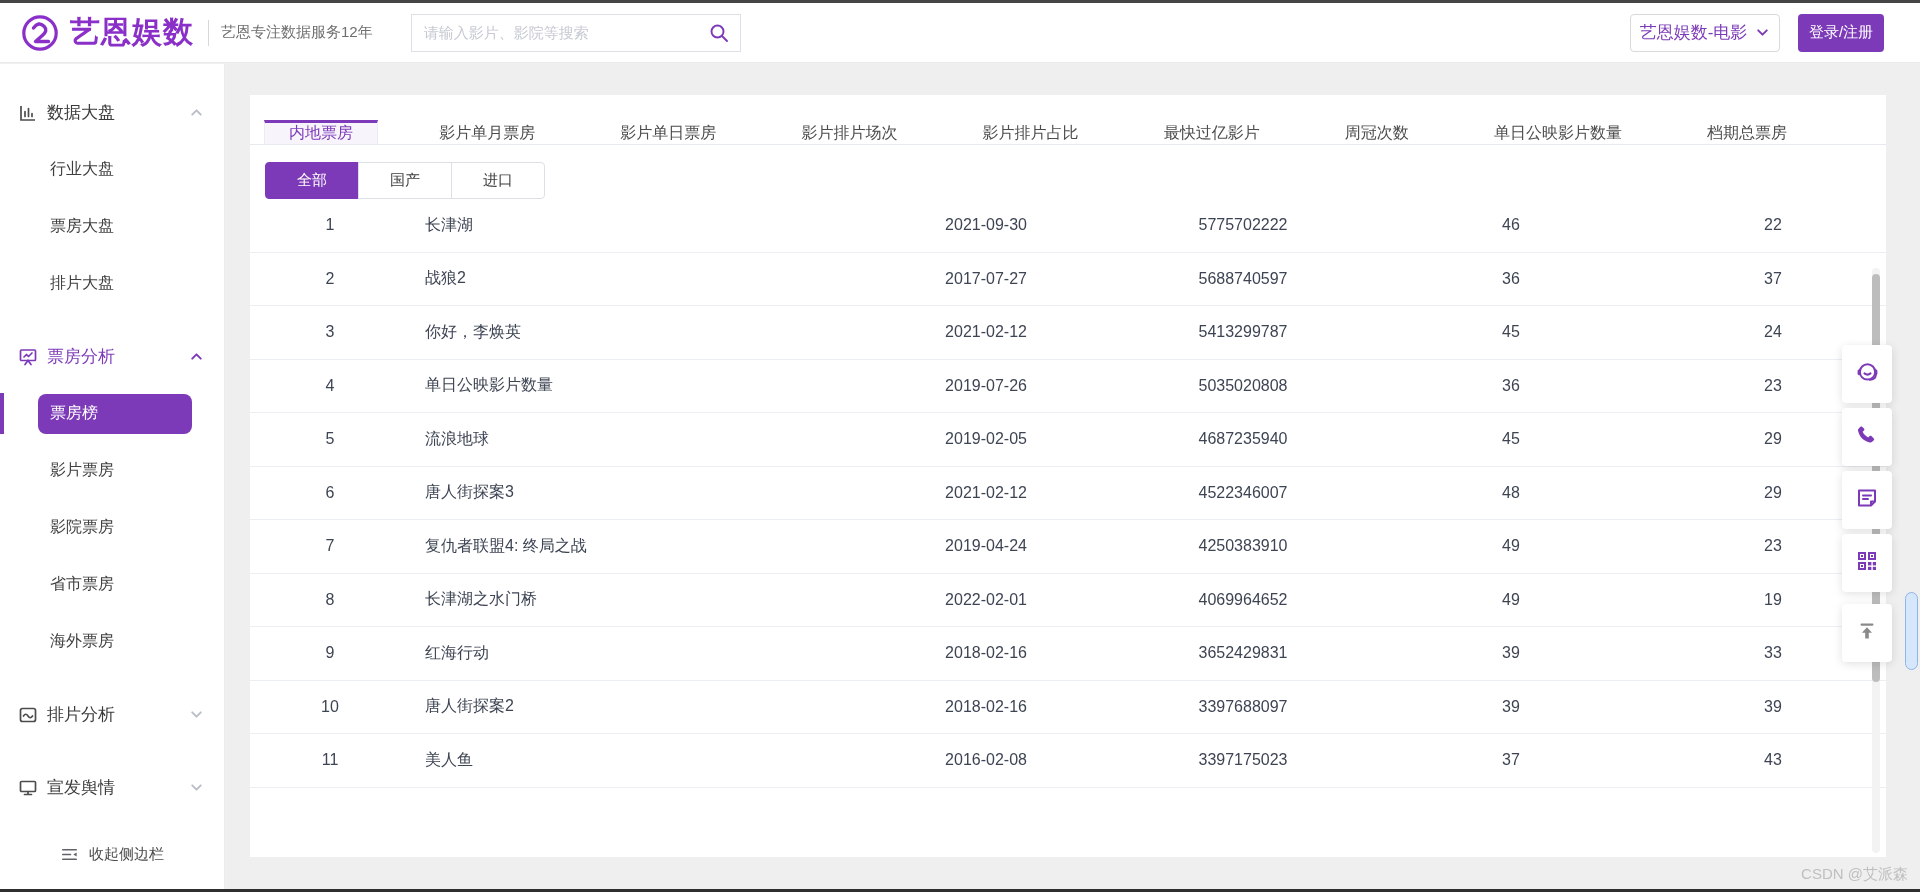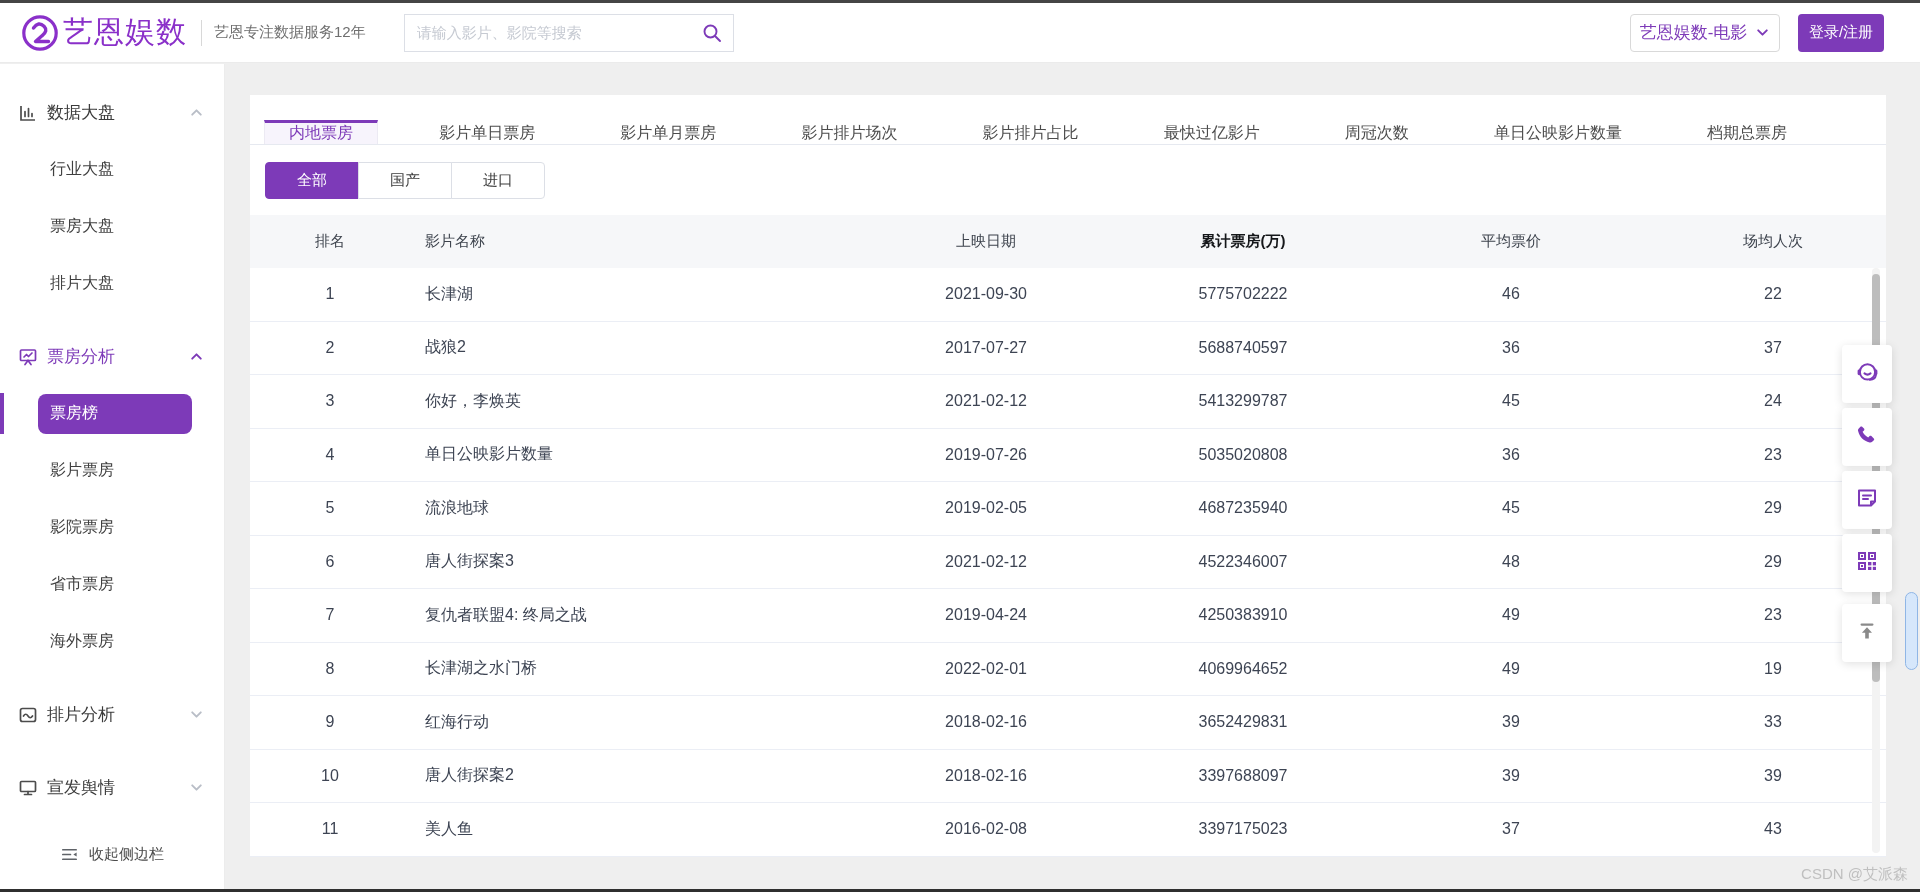--- a/index.html
+++ b/index.html
@@ -7,21 +7,21 @@
   html,body{width:1920px;height:892px;overflow:hidden;background:#efefef;
     font-family:"Liberation Sans","DejaVu Sans",sans-serif;}
   .edge{position:absolute;left:0;width:1920px;height:3px;background:#454545;z-index:50;}
   .edge.top{top:0;}
   .edge.bottom{bottom:0;background:#2f2f2f;}
 
   
   header{position:absolute;top:3px;left:0;width:1920px;height:60px;background:#fff;
     border-bottom:1px solid #ebebeb;display:flex;align-items:center;padding-left:20px;z-index:5;}
   .logo-ic{display:inline-flex;width:40px;height:40px;align-items:center;justify-content:center;}
-  .logo-text{font-size:30px;font-weight:400;color:var(--logo);margin-left:3px;letter-spacing:1px;}
+  .logo-text{font-size:30px;font-weight:700;color:var(--logo);margin-left:10px;letter-spacing:1px;}
   .hdivider{width:1px;height:26px;background:#d8d8d8;margin:0 12px 0 14px;}
   .tagline{font-size:15px;color:#6f6f6f;}
   .search{margin-left:38px;width:330px;height:38px;border:1px solid #dcdfe6;border-radius:0;
     display:flex;align-items:center;background:#fff;}
   .search input{flex:1;border:none;outline:none;padding:0 12px;font-size:15px;color:#333;
     font-family:inherit;background:transparent;}
   .search input::placeholder{color:#c6cad2;}
   .sic{color:var(--purple);display:inline-flex;margin-right:10px;}
   .hright{margin-left:auto;display:flex;align-items:center;gap:18px;margin-right:36px;}
   .prodsel{min-width:150px;height:38px;border:1px solid #d9d9d9;border-radius:4px;display:flex;
@@ -221,41 +221,33 @@
           <path d="M17.5 8 l-3.5 2 3.5 2" fill="currentColor" stroke="none"></path>
         </svg>
       </span>
     <span>收起侧边栏</span>
   </div>
 </aside>
 
 <main class="card">
   <div class="tabbar">
       <div class="tab active">内地票房</div>
+      <div class="tab">影片单月票房</div>
       <div class="tab">影片单日票房</div>
-      <div class="tab">影片单月票房</div>
       <div class="tab">影片排片场次</div>
       <div class="tab">影片排片占比</div>
       <div class="tab">最快过亿影片</div>
       <div class="tab">周冠次数</div>
       <div class="tab">单日公映影片数量</div>
       <div class="tab">档期总票房</div>
     </div>
   <div class="fgroup">
       <button class="fbtn active">全部</button>
       <button class="fbtn">国产</button>
       <button class="fbtn">进口</button>
-    </div>
-  <div class="thead">
-      <div class="cell c0">排名</div>
-      <div class="cell c1">影片名称</div>
-      <div class="cell c2">上映日期</div>
-      <div class="cell c3 hbold">累计票房(万)</div>
-      <div class="cell c4">平均票价</div>
-      <div class="cell c5">场均人次</div>
     </div>
   <div class="tbody">
       <div class="trow">
         <div class="cell c0">1</div>
         <div class="cell c1">长津湖</div>
         <div class="cell c2">2021-09-30</div>
         <div class="cell c3">5775702222</div>
         <div class="cell c4">46</div>
         <div class="cell c5">22</div>
       </div>

